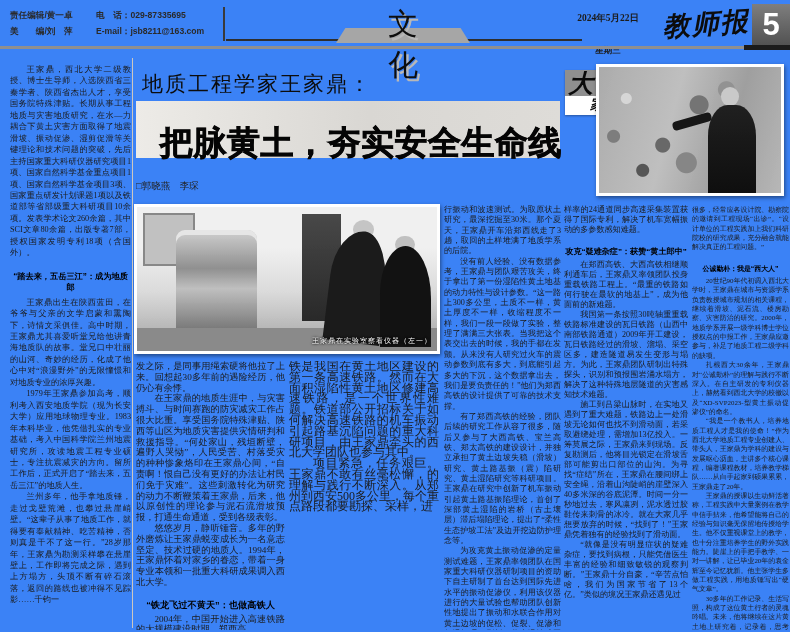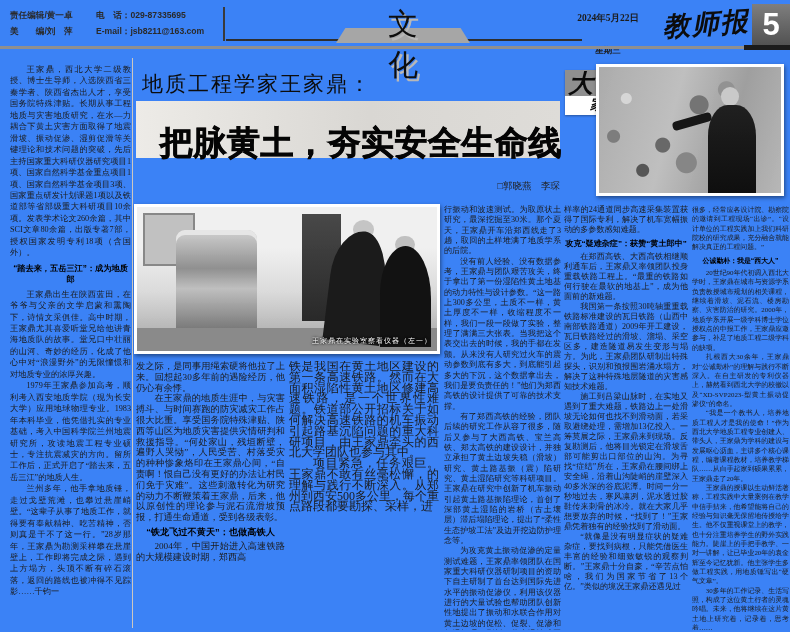--- a/index.html
+++ b/index.html
@@ -32,21 +32,21 @@
   .thick-rule{position:absolute;left:0;top:46px;width:790px;height:3px;background:#8f8f8f;}
   .thick-rule-dark{position:absolute;left:744px;top:45px;width:46px;height:5px;background:#1b1b1b;}
   
   .kicker{position:absolute;left:142px;top:70px;font-family:"Liberation Sans",sans-serif;
           font-weight:normal;font-size:21px;letter-spacing:2px;color:#0c0c0c;}
   .head-band{position:absolute;left:136px;top:101px;width:424px;height:57px;
              background:linear-gradient(90deg,#edebe7,#d9d7d3 55%,#dedcd8);}
   .headline{position:absolute;left:160px;top:109px;width:410px;
             font-family:"Liberation Sans",sans-serif;font-weight:bold;font-size:33px;
             color:#050505;-webkit-text-stroke:0.7px #050505;letter-spacing:0.5px;white-space:nowrap;margin-top:12px;}
-  .byline{position:absolute;left:136px;top:180px;width:424px;text-align:right;
+  .byline{position:absolute;left:136px;top:180px;width:424px;text-align:left;
           font-size:9.5px;color:#222;}
   
   .badge{position:absolute;left:565px;top:70px;width:42px;height:45px;background:#fff;
          box-shadow:0 1px 2px rgba(0,0,0,.35);}
   .badge-top{position:absolute;left:0;top:0;width:100%;height:26px;background:#8f8f8f;}
   .badge-c1{position:absolute;left:3px;top:-3px;font-family:"DejaVu Serif",serif;font-style:italic;
             font-weight:bold;font-size:25px;color:#0a0a0a;}
   .badge-c2{position:absolute;right:3px;bottom:1px;font-family:"DejaVu Serif",serif;font-style:italic;
             font-weight:bold;font-size:14px;color:#0a0a0a;}
   
@@ -81,21 +81,21 @@
   .ph2-head2{position:absolute;left:86%;top:20%;width:6.5%;height:12%;background:#c4bdb0;border-radius:50%;}
   .ph2-man2{position:absolute;left:81%;top:27%;width:17%;height:70%;background:#161616;
             border-radius:50% 50% 8% 8%/48% 52% 0 0;}
   .ph2-cap{position:absolute;right:5px;bottom:5px;color:#fff;font-size:7px;letter-spacing:1px;
            text-shadow:0 0 2px #000,0 0 3px #000;font-family:"Liberation Sans",sans-serif;}
   
   .vrule{position:absolute;left:132px;top:58px;width:1px;height:570px;background:#ccc7bf;}
   .col{position:absolute;overflow:hidden;text-align:justify;color:#1b1b1b;}
   .col p{margin:0;text-indent:2em;}
   .col p.cont{text-indent:0;}
-  .subhead{font-weight:bold;text-align:center;margin:4px 0 3px;color:#000;
+  .subhead{font-weight:bold;text-align:center;margin:12px 0 3px;color:#000;
            font-family:"Liberation Sans",sans-serif;}
   .c1{left:10px;top:64px;width:121px;height:566px;font-size:8.2px;line-height:11.45px;}
   .c2{left:136px;top:361px;width:149px;height:269px;font-size:9.2px;line-height:10.8px;}
   .c3{left:289px;top:361px;width:150px;height:269px;font-size:12px;line-height:10.8px;}
   .c4{left:444px;top:205px;width:117px;height:425px;font-size:8.1px;line-height:10.35px;}
   .c5{left:564px;top:205px;width:124px;height:425px;font-size:8.1px;line-height:10px;}
   .c6{left:692px;top:205px;width:97px;height:425px;font-size:6.9px;line-height:9.35px;}
 </style>
 </head>
 <body>
@@ -166,20 +166,21 @@
   <div class="col c1">
       <p>王家鼎，西北大学二级教授、博士生导师，入选陕西省三秦学者、陕西省杰出人才，享受国务院特殊津贴。长期从事工程地质与灾害地质研究，在水—力耦合下黄土灾害方面取得了地震滑坡、振动促渗、湿剪促滑等关键理论和技术问题的突破，先后主持国家重大科研仪器研究项目1项、国家自然科学基金重点项目1项、国家自然科学基金项目3项、国家重点研发计划课题1项以及铁道部等省部级重大科研项目10余项。发表学术论文260余篇，其中SCI文章80余篇，出版专著7部，授权国家发明专利18项（含国外）。</p>
       <div class="subhead">“踏去来，五岳三江”：成为地质郎</div>
       <p>王家鼎出生在陕西蓝田，在爷爷与父亲的文学启蒙和熏陶下，诗情文采俱佳。高中时期，王家鼎尤其喜爱听堂兄给他讲青海地质队的故事。堂兄口中壮丽的山河、奇妙的经历，化成了他心中对“浪漫野外”的无限憧憬和对地质专业的浓厚兴趣。</p>
       <p>1979年王家鼎参加高考，顺利考入西安地质学院（现为长安大学）应用地球物理专业。1983年本科毕业，他凭借扎实的专业基础，考入中国科学院兰州地震研究所，攻读地震工程专业硕士，专注抗震减灾的方向。留所工作后，正式开启了“踏去来，五岳三江”的地质人生。</p>
       <p>兰州多年，他手拿地质锤，走过戈壁荒滩，也攀过悬崖峭壁。“这辈子从事了地质工作，就得要有奉献精神、吃苦精神，否则真是干不了这一行。”28岁那年，王家鼎为勘测采样攀在悬崖壁上，工作即将完成之际，遇到上方塌方，头顶不断有碎石滚落，返回的路线也被冲得不见踪影……千钧一</p>
     </div>
   <div class="col c2">
       <p class="cont">发之际，是同事用绳索硬将他拉了上来。回想起30多年前的遇险经历，他仍心有余悸。</p>
       <p>在王家鼎的地质生涯中，与灾害搏斗、与时间赛跑的防灾减灾工作占很大比重。享受国务院特殊津贴、陕西等山区为地质灾害提供灾情研判和救援指导。“何处家山，残垣断壁，遍野人哭恸”，人民受苦、村落受灾的种种惨象烙印在王家鼎心间，“自责啊！恨自己没有更好的办法让村民们免于灾难”。这些刺激转化为研究的动力不断鞭策着王家鼎，后来，他以原创性的理论参与泥石流滑坡预报，打通生命通道，受到各级表彰。</p>
+      <p>悠悠岁月，静听锤音。多年的野外磨炼让王家鼎蜕变成长为一名意志坚定、技术过硬的地质人。1994年，王家鼎怀着对家乡的眷恋，带着一身专业本领和一批重大科研成果调入西北大学。</p>
       <div class="subhead">“铁龙飞过不黄天”：也做高铁人</div>
       <p>2004年，中国开始进入高速铁路的大规模建设时期，郑西高</p>
     </div>
   <div class="col c3">
       <p class="cont">铁是我国在黄土地区建设的第一条高速铁路。然而在大面积湿陷性黄土地区修建高速铁路，是一个世界性难题。铁道部公开招标关于如何解决高速铁路的机车振动引起路基沉陷问题的重大科研项目，由王家鼎牵头的西北大学团队也参与其中。</p>
       <p>项目紧急，任务艰巨。王家鼎不敢有丝毫松懈，的理解与践行不断深入。从郑州到西安500多公里，每个重点路段都要勘探、采样，进</p>
     </div>
   <div class="col c4">
       <p class="cont">行振动和波速测试。为取原状土研究，最深挖掘至30米。那个夏天，王家鼎开车沿郑西线走了3趟，取回的土样堆满了地质学系的后院。</p>
       <p>没有前人经验、没有数据参考，王家鼎与团队艰苦攻关，终于拿出了第一份湿陷性黄土地基的动力特性与设计参数。“这一路上300多公里，土质不一样，黄土厚度不一样，收缩程度不一样，我们一段一段做了实验，整理了满满三大张表。当我把这个表交出去的时候，我的手都在发颤。从来没有人研究过火车的震动参数到底有多大，到底能引起多大的下沉，这个数据拿出去，我们是要负责任的！”他们为郑西高铁的设计提供了可靠的技术支撑。</p>

